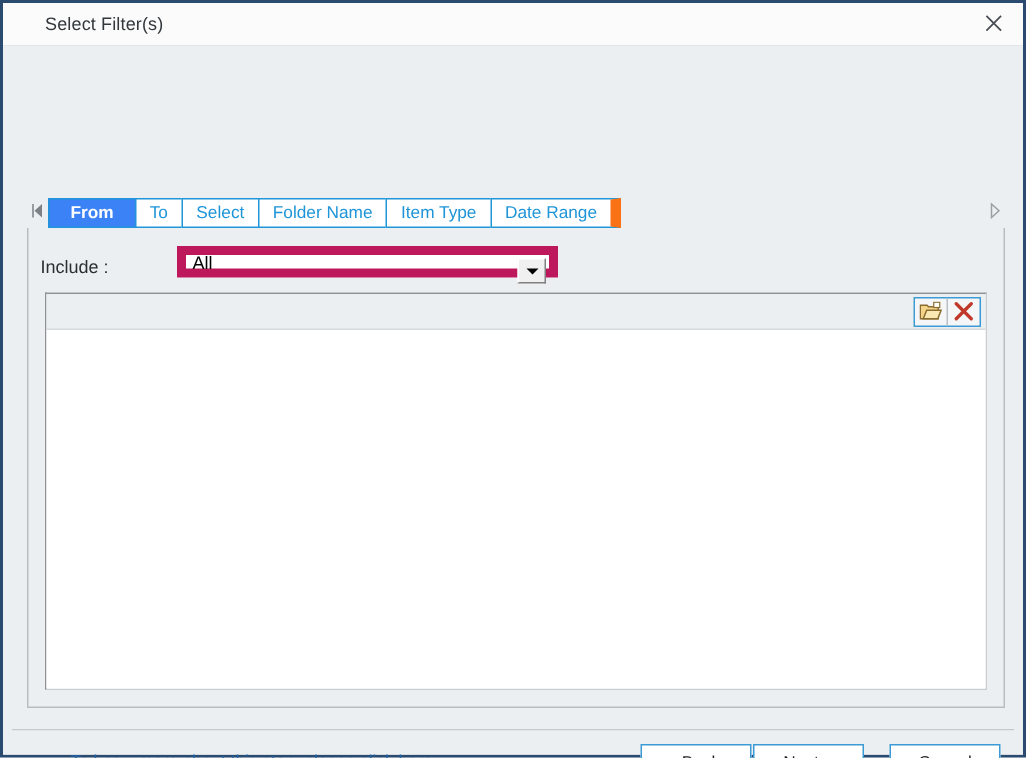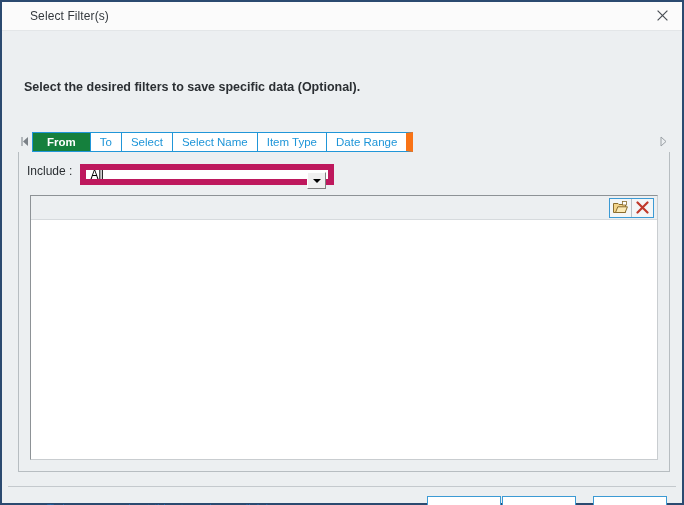--- a/index.html
+++ b/index.html
@@ -108,21 +108,21 @@
     font-size: 11.5px;
     color: #1e95d8;
     background: #ffffff;
     border: 1px solid #2196d8;
     border-right: none;
     cursor: pointer;
     white-space: nowrap;
   }
   .tab:last-child { border-right: 7px solid #f97316; }
   .tab.active {
-    background: #15803d;
+    background: #3b82f6;
     color: #ffffff;
     font-weight: bold;
     border-color: #2196d8;
     padding: 0 14px;
   }
   .tab-spacer {
     flex: 1;
     height: 20px;
     border-bottom: 1px solid #a9b0b5;
   }
@@ -138,21 +138,22 @@
     background: #eceff1;
     border: 1px solid #b7bdc1;
     border-top: none;
   }
 
   .include-row {
     position: absolute;
     left: 8px;
     top: 12px;
     display: flex;
-    align-items: flex-start;
+    align-items: flex-end;
+    gap: 38px;
   }
   .include-label {
     font-size: 12px;
     color: #2b2f33;
     margin-right: 8px;
     white-space: nowrap;
   }
   .combo {
     width: 254px;
     height: 21px;
@@ -303,21 +304,20 @@
       <span>
         <svg width="11" height="11" viewBox="0 0 11 11">
           <path d="M0.6 0.6 L10.4 10.4 M10.4 0.6 L0.6 10.4" stroke="#4a4f55" stroke-width="1.2" fill="none"></path>
         </svg>
       </span>
     </div>
   </div>
 
   <div class="body">
 
-    <div class="heading">Select the desired filters to save specific data (Optional).</div>
 
     <div class="tabstrip">
       <div class="tab-scroll">
         <span>
           <svg width="9" height="11" viewBox="0 0 9 11">
             <path d="M7 1 L2 5.5 L7 10 Z" fill="#7b8187"></path>
             <path d="M1 1 L1 10" stroke="#7b8187" stroke-width="1"></path>
           </svg>
         </span>
       </div>
@@ -326,21 +326,21 @@
         <div class="tab active">
           <span>From</span>
         </div>
         <div class="tab">
           <span>To</span>
         </div>
         <div class="tab">
           <span>Select</span>
         </div>
         <div class="tab">
-          <span>Select Name</span>
+          <span>Folder Name</span>
         </div>
         <div class="tab">
           <span>Item Type</span>
         </div>
         <div class="tab">
           <span>Date Range</span>
         </div>
       </div>
 
       <div class="tab-spacer"></div>

